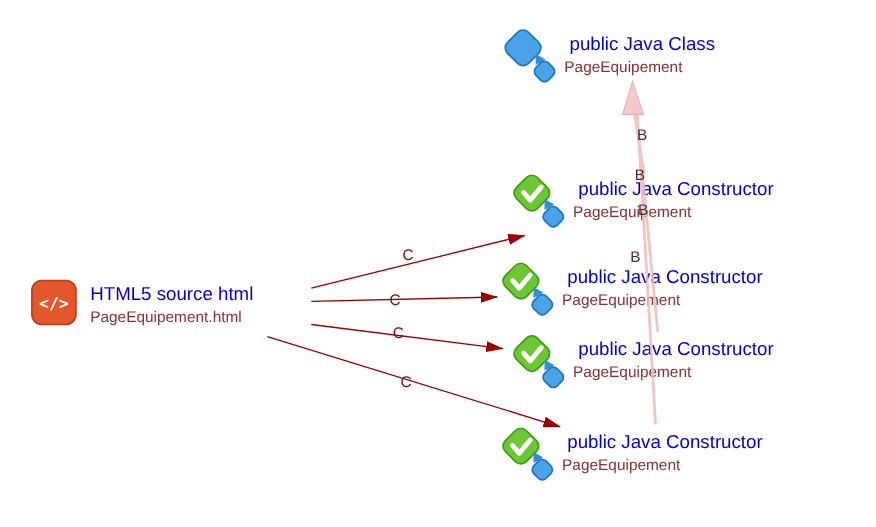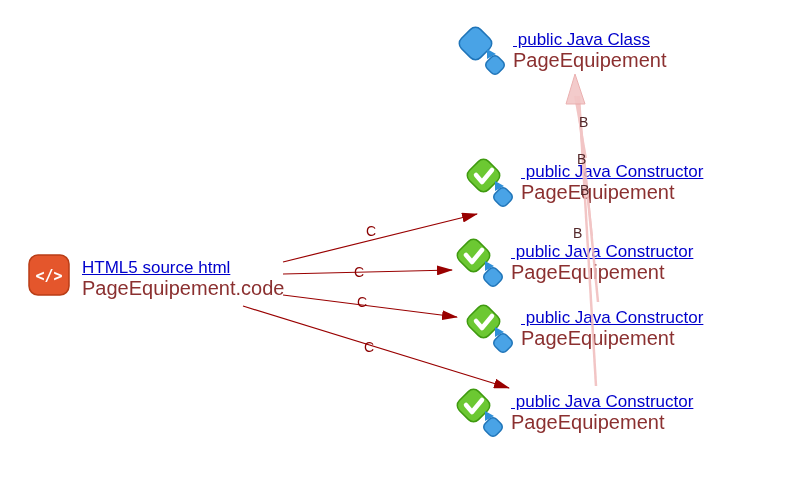--- a/index.html
+++ b/index.html
@@ -2,22 +2,22 @@
 <html><head>
 <meta charset="utf-8">
 <style>
   *{box-sizing:border-box}
   html,body{margin:0;padding:0;background:#fff}
   body{font-family:"Liberation Sans",sans-serif}
   #canvas{position:relative;width:796px;height:479px;background:#ffffff;overflow:hidden}
   #edges{position:absolute;left:0;top:0;pointer-events:none;z-index:3}
   .node{position:absolute;display:flex;gap:5px;z-index:2;align-items:flex-start}
   .labels{display:flex;flex-direction:column;margin-top:5px}
-  .title{font-size:17px;line-height:21px;color:#0000cc;text-decoration:underline;white-space:pre;cursor:pointer}
-  .subtitle{font-size:20px;line-height:20px;color:#8b3030;white-space:pre}
+  .title{font-size:17px;line-height:21px;color:#0000cc;white-space:pre;cursor:pointer}
+  .subtitle{font-size:14px;line-height:20px;color:#8b3030;white-space:pre}
   .elblC{font:14px "Liberation Sans",sans-serif;fill:#8b0000}
   .elblB{font:14px "Liberation Sans",sans-serif;fill:#53282a}
   .node-icon{flex:0 0 auto}
 </style>
 </head>
 <body>
 
 <div id="canvas">
 
   <svg id="edges" width="796" height="479" viewBox="0 0 796 479">
@@ -117,17 +117,17 @@
     </div>
   </div>
 
   <div class="node" style="left:26px;top:252px">
     <svg class="node-icon" width="46" height="46" viewBox="0 0 46 46">
       <rect x="3" y="3" width="40" height="40" rx="9" fill="#e4562c" stroke="#b93d16" stroke-width="1.5"></rect>
       <text x="23" y="29" text-anchor="middle" font-size="15" font-weight="bold" fill="#ffffff" font-family="'DejaVu Sans Mono', monospace">&lt;/&gt;</text>
     </svg>
     <div class="labels" style="margin-left:5px">
       <span class="title">HTML5 source html</span>
-      <span class="subtitle">PageEquipement.code</span>
+      <span class="subtitle">PageEquipement.html</span>
     </div>
   </div>
 
 </div>
 
 </body></html>

